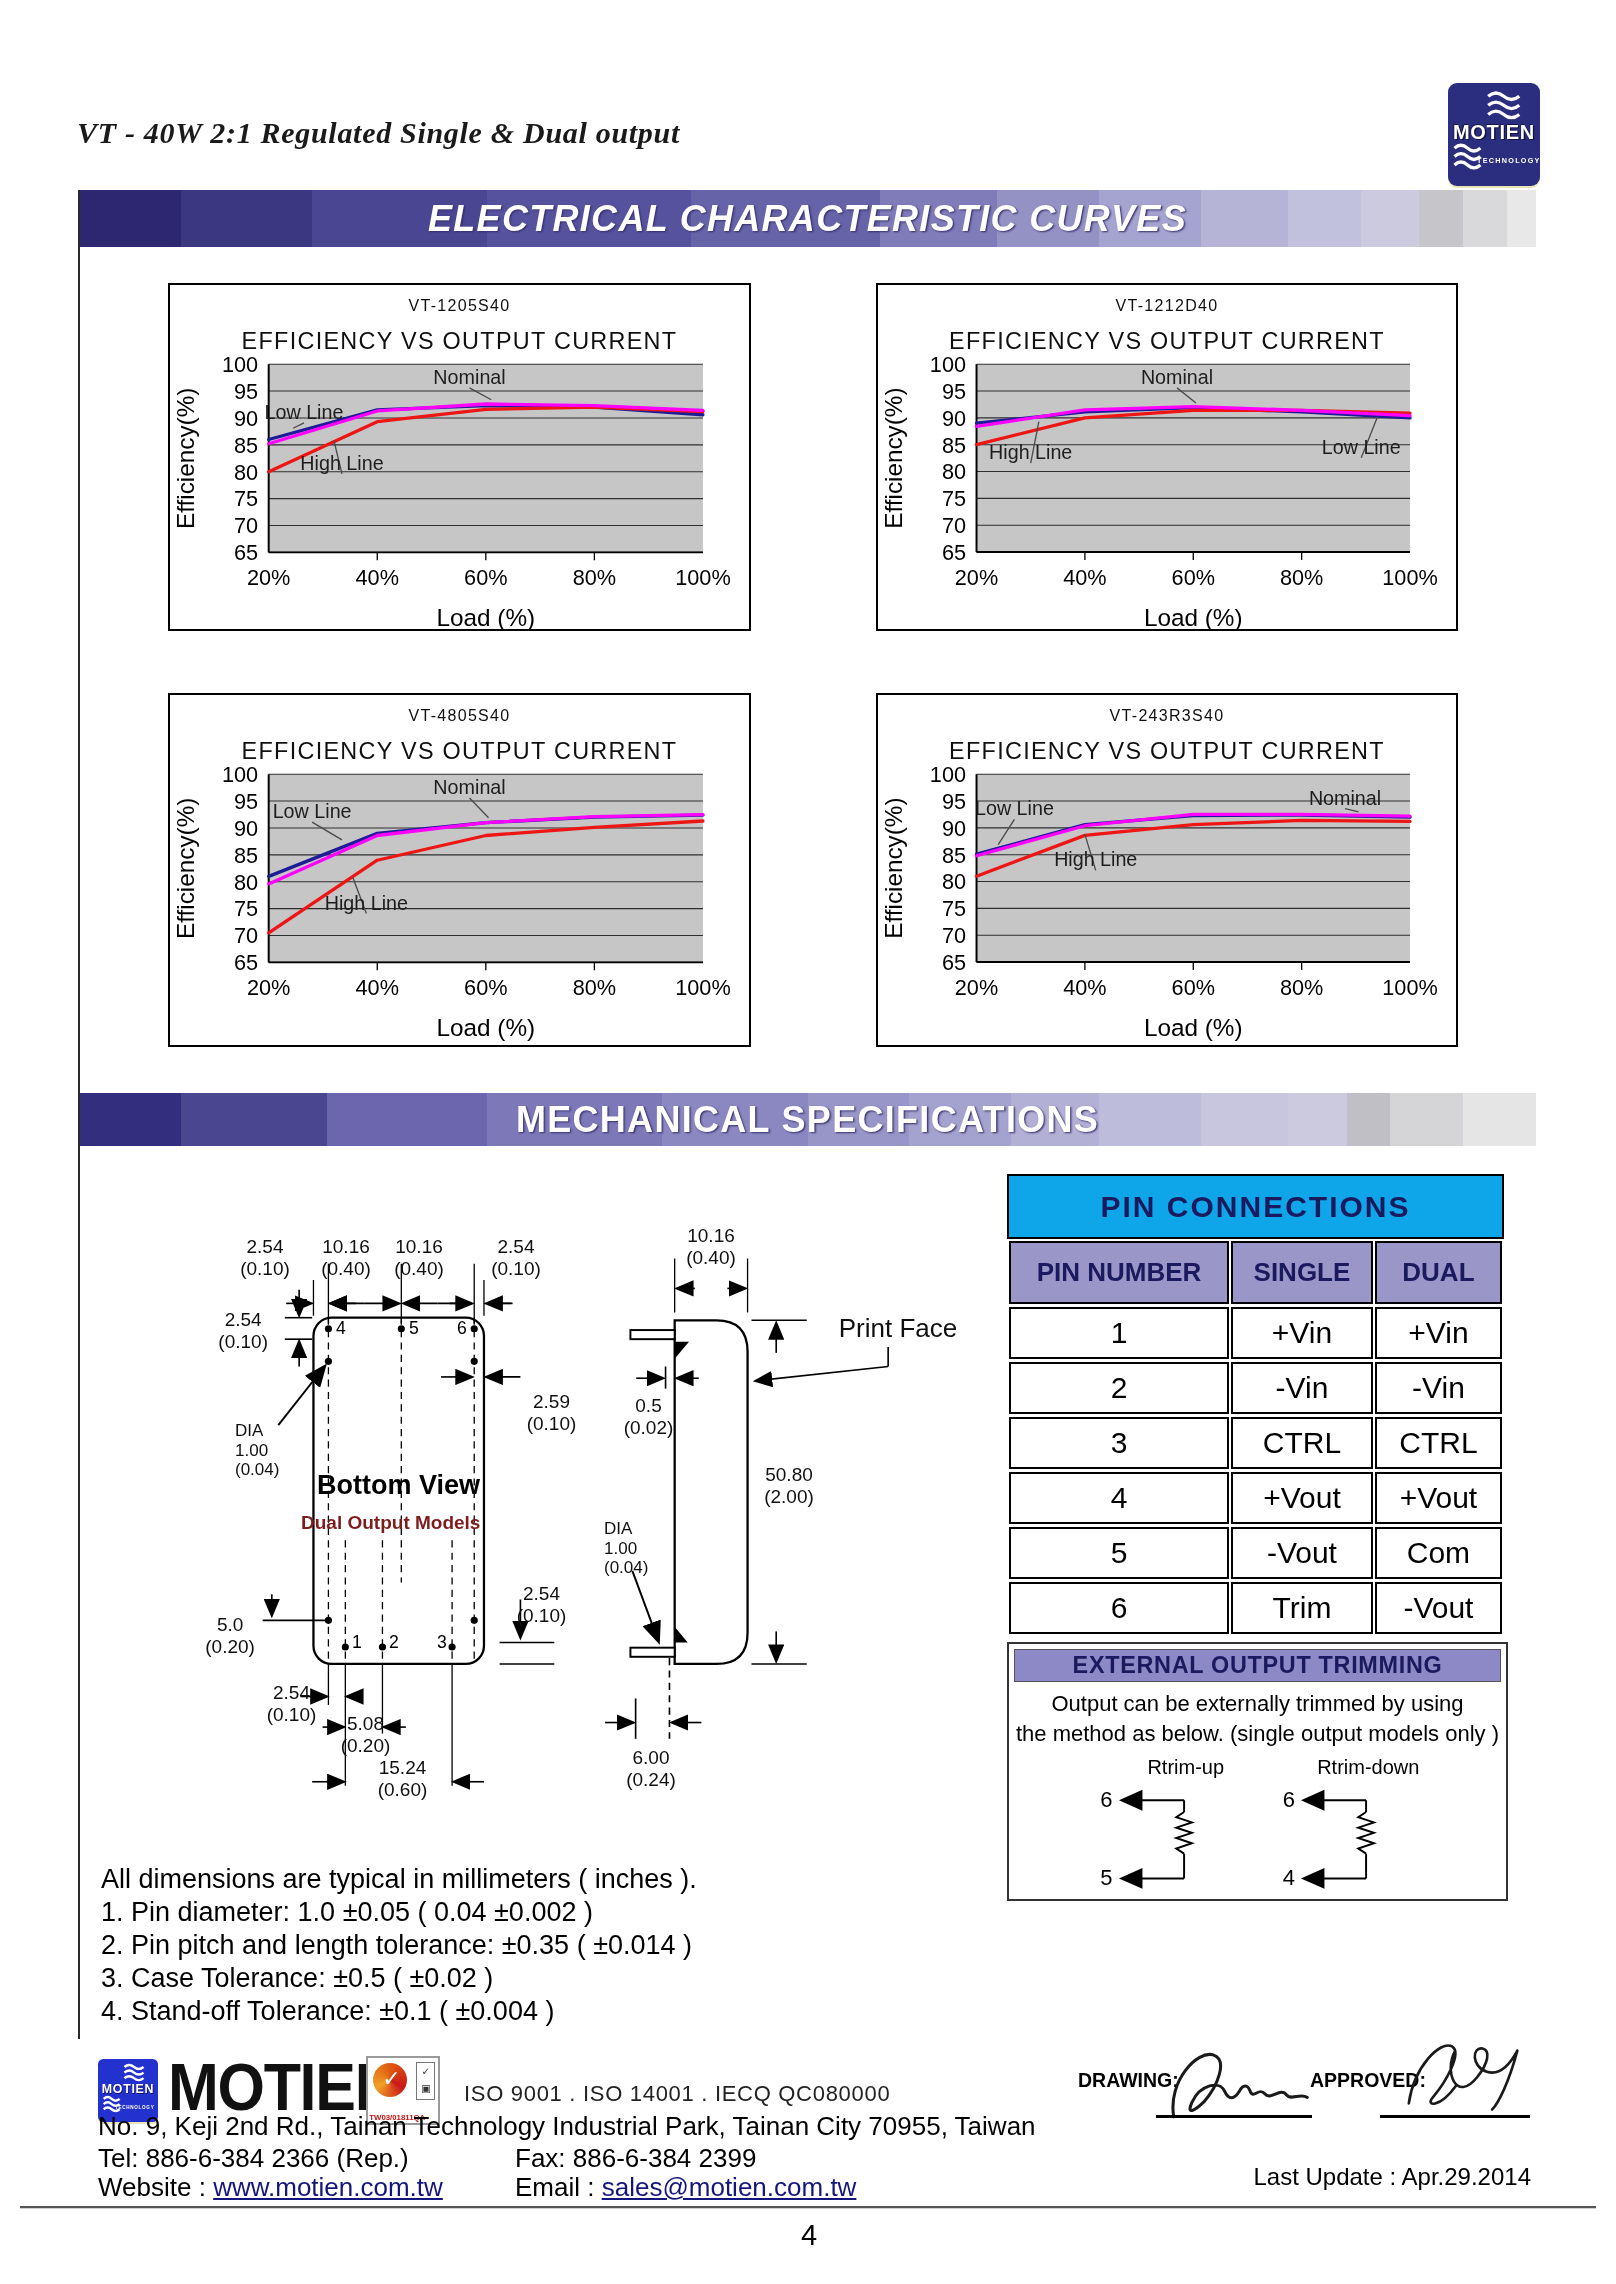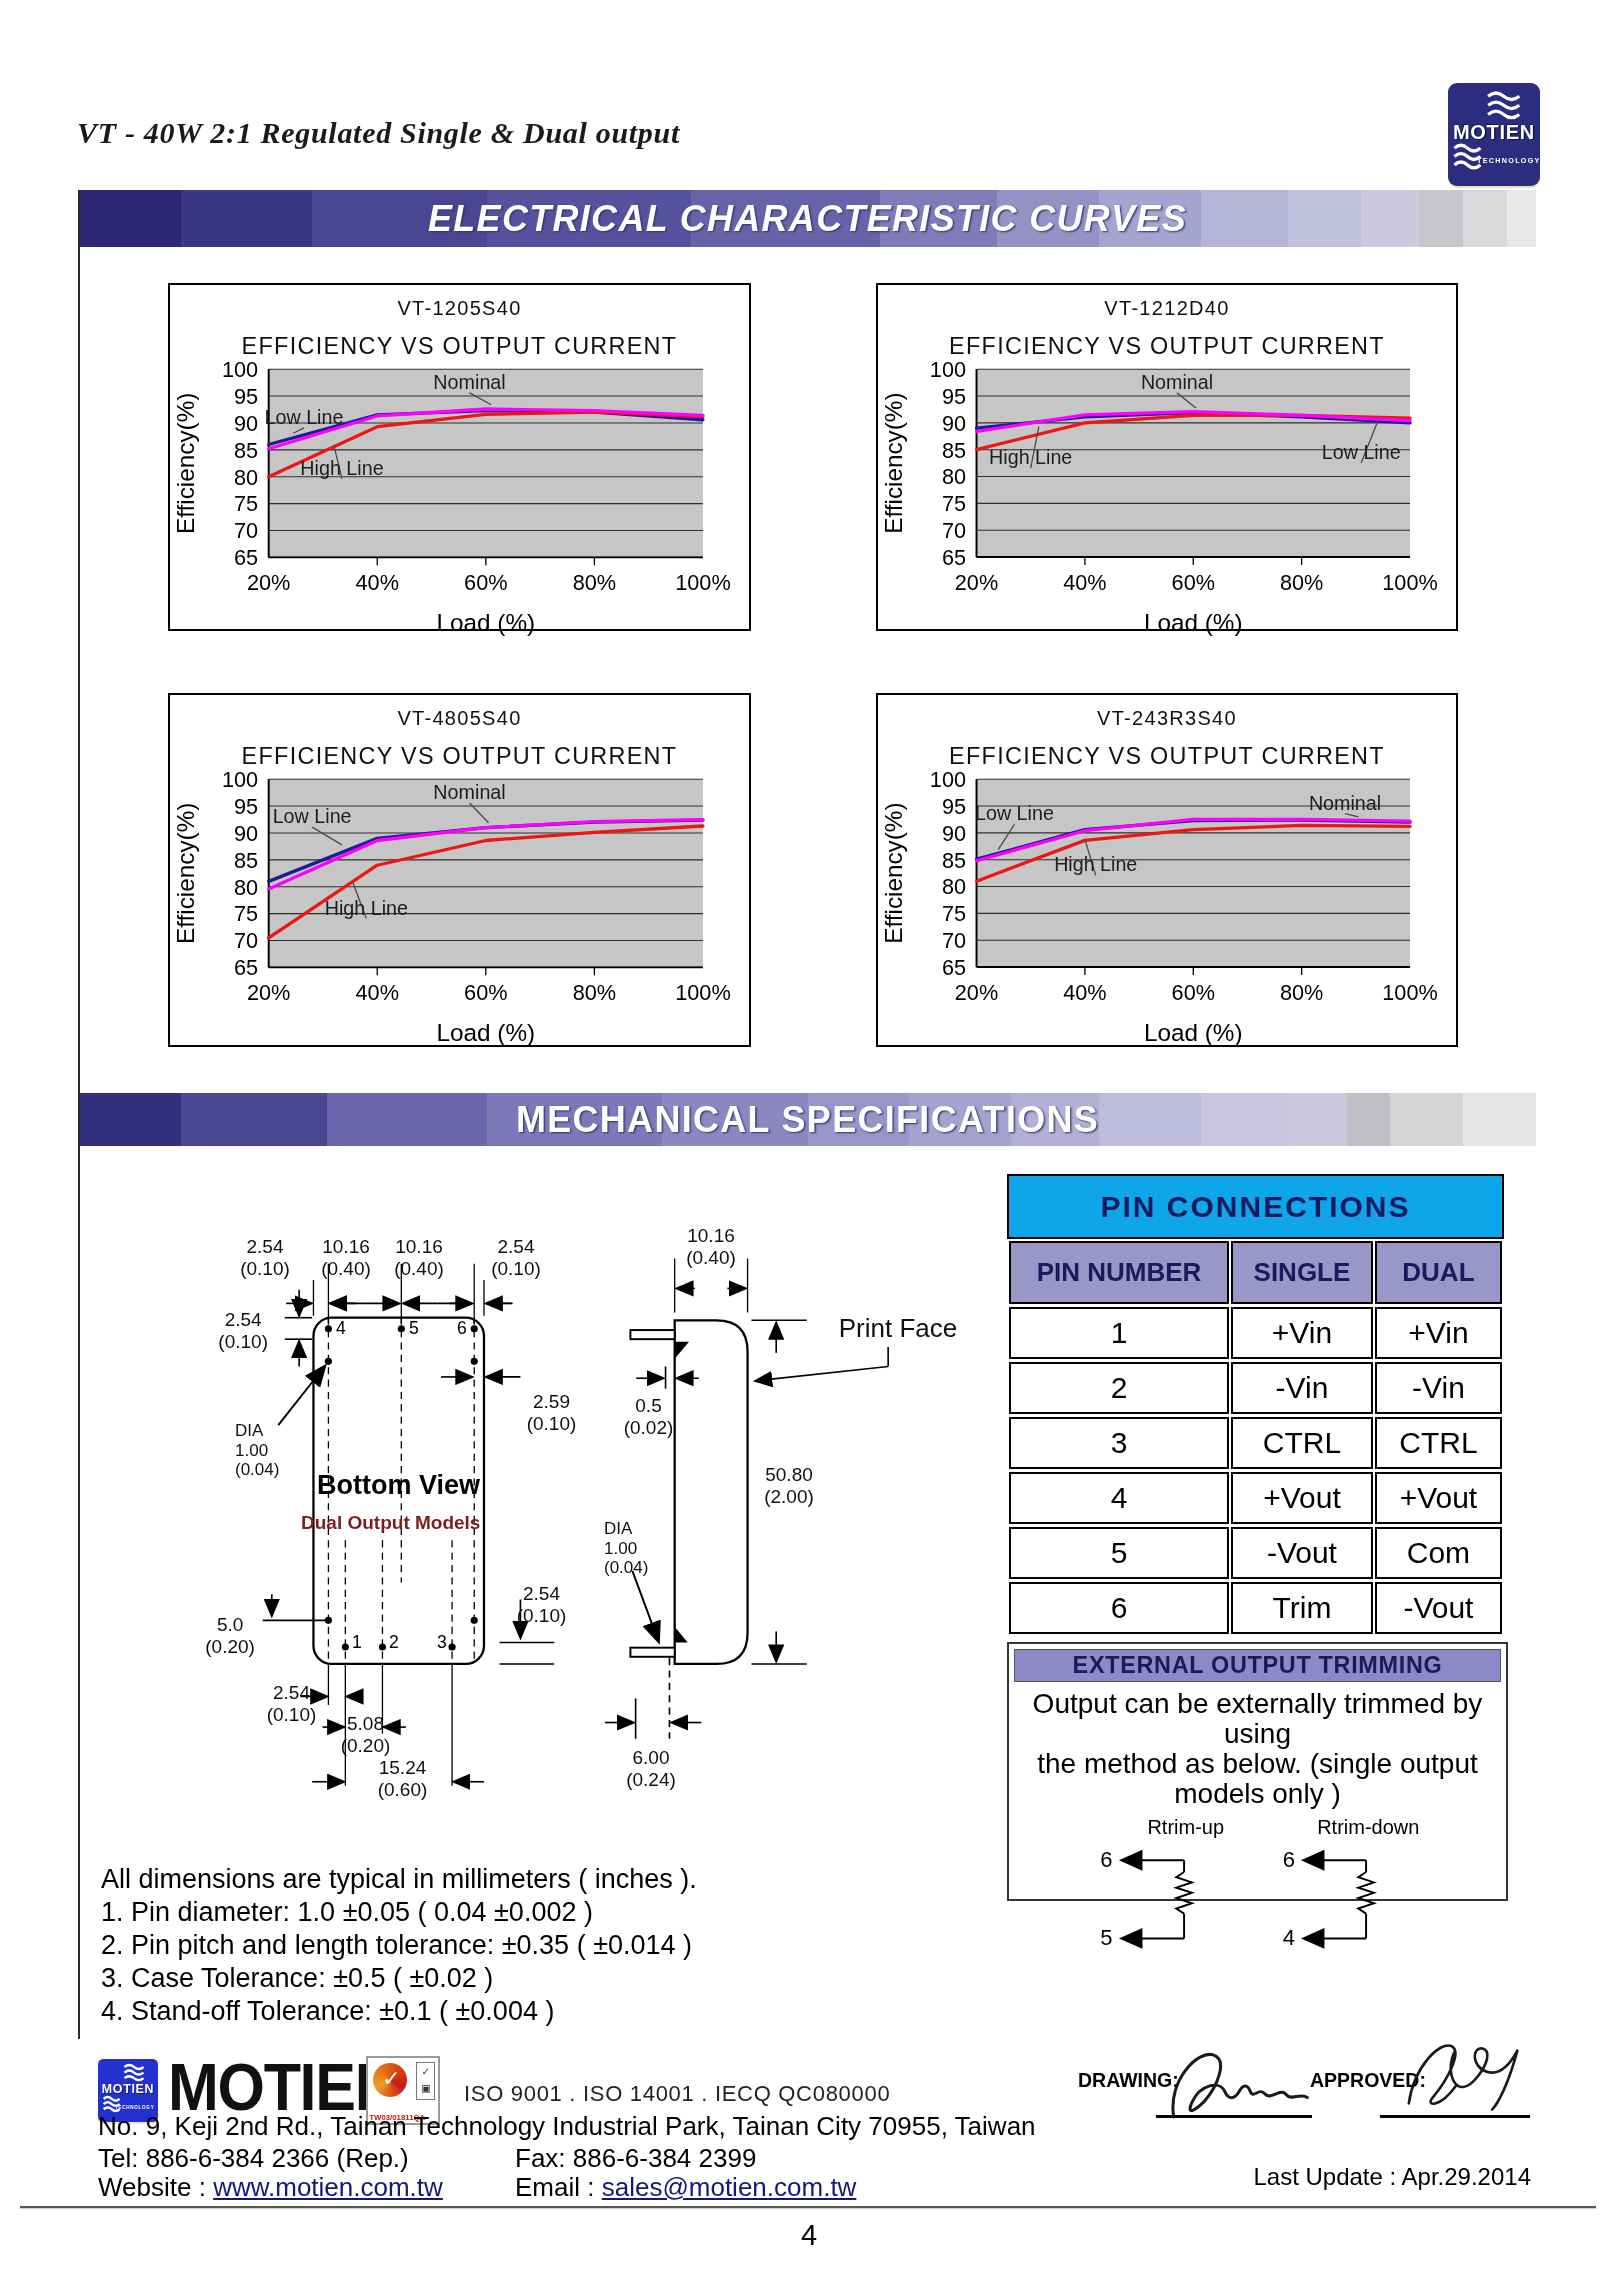--- a/index.html
+++ b/index.html
@@ -36,21 +36,21 @@
                text-shadow:1.3px 1.3px 2px #34306b;}
   .banner-1 .txt{font-style:italic;}
   .left-rule{left:78px;top:190px;width:2px;height:1849px;background:#2a2a2a;}
 
   
   .chart-box{background:#fff;border:2px solid #000;display:flex;flex-direction:column;align-items:center;}
   .c1{left:168px;top:283px;width:579px;height:344px;}
   .c2{left:876px;top:283px;width:578px;height:344px;}
   .c3{left:168px;top:693px;width:579px;height:350px;}
   .c4{left:876px;top:693px;width:578px;height:350px;}
-  .chart-title{margin-top:11.7px;font-size:20px;color:#101010;letter-spacing:1.3px;}
+  .chart-title{margin-top:11.7px;font-size:16px;color:#101010;letter-spacing:1.3px;}
   .chart-subtitle{margin-top:13px;font-size:23.4px;color:#101010;letter-spacing:1.3px;}
   .chart-plot{width:100%;flex:1;}
   .chart-plot svg{width:100%;height:100%;display:block;}
 
   
   .mech{left:195px;top:1218px;width:768px;height:586px;}
   .mech svg{position:absolute;left:0;top:0;}
   .dim{position:absolute;font-size:19px;line-height:22px;white-space:pre-line;text-align:center;color:#101010;}
   .dim-left{text-align:left;}
   .mech-title{position:absolute;font-weight:bold;font-size:27px;color:#000;text-align:center;}
@@ -64,21 +64,21 @@
   .pt-grid{width:100%;border-collapse:separate;border-spacing:2.6px 3.9px;margin-top:-1.3px;}
   .pt-grid th{background:#9a96c8;border:2px solid #000;color:#1c1a5e;font-weight:bold;font-size:26px;height:57px;}
   .pt-grid td{background:#fff;border:2px solid #000;color:#000;font-size:30px;text-align:center;height:46px;}
   .colw1{width:45%;}.colw2{width:29%;}.colw3{width:26%;}
 
   
   .trim-box{left:1007px;top:1642px;width:497px;height:255px;border:2px solid #333;background:#fff;}
   .trim-head{margin:4.6px 4.6px 0 4.6px;height:31px;background:#8d89c6;border:0.7px solid #555;
              display:flex;align-items:center;justify-content:center;color:#1c1a5e;font-weight:bold;
              font-size:23.4px;letter-spacing:0.7px;}
-  .trim-text{margin-top:7.8px;text-align:center;font-size:28px;line-height:30px;color:#000;}
+  .trim-text{margin-top:7.8px;text-align:center;font-size:22px;line-height:30px;color:#000;}
   .trim-diagrams{display:flex;justify-content:center;gap:19.5px;margin-top:6.5px;}
   .trim-fig{position:relative;width:163px;height:140px;}
   .trim-label{position:absolute;left:39px;top:0;width:124px;text-align:center;font-size:20px;color:#000;}
   .trim-pin{position:absolute;font-size:22px;color:#000;}
 
   
   .notes{left:101px;top:1863px;font-size:27px;line-height:33px;color:#000;}
 
   
   .iso{left:464px;top:2081px;font-size:22px;color:#222;letter-spacing:0.7px;}

